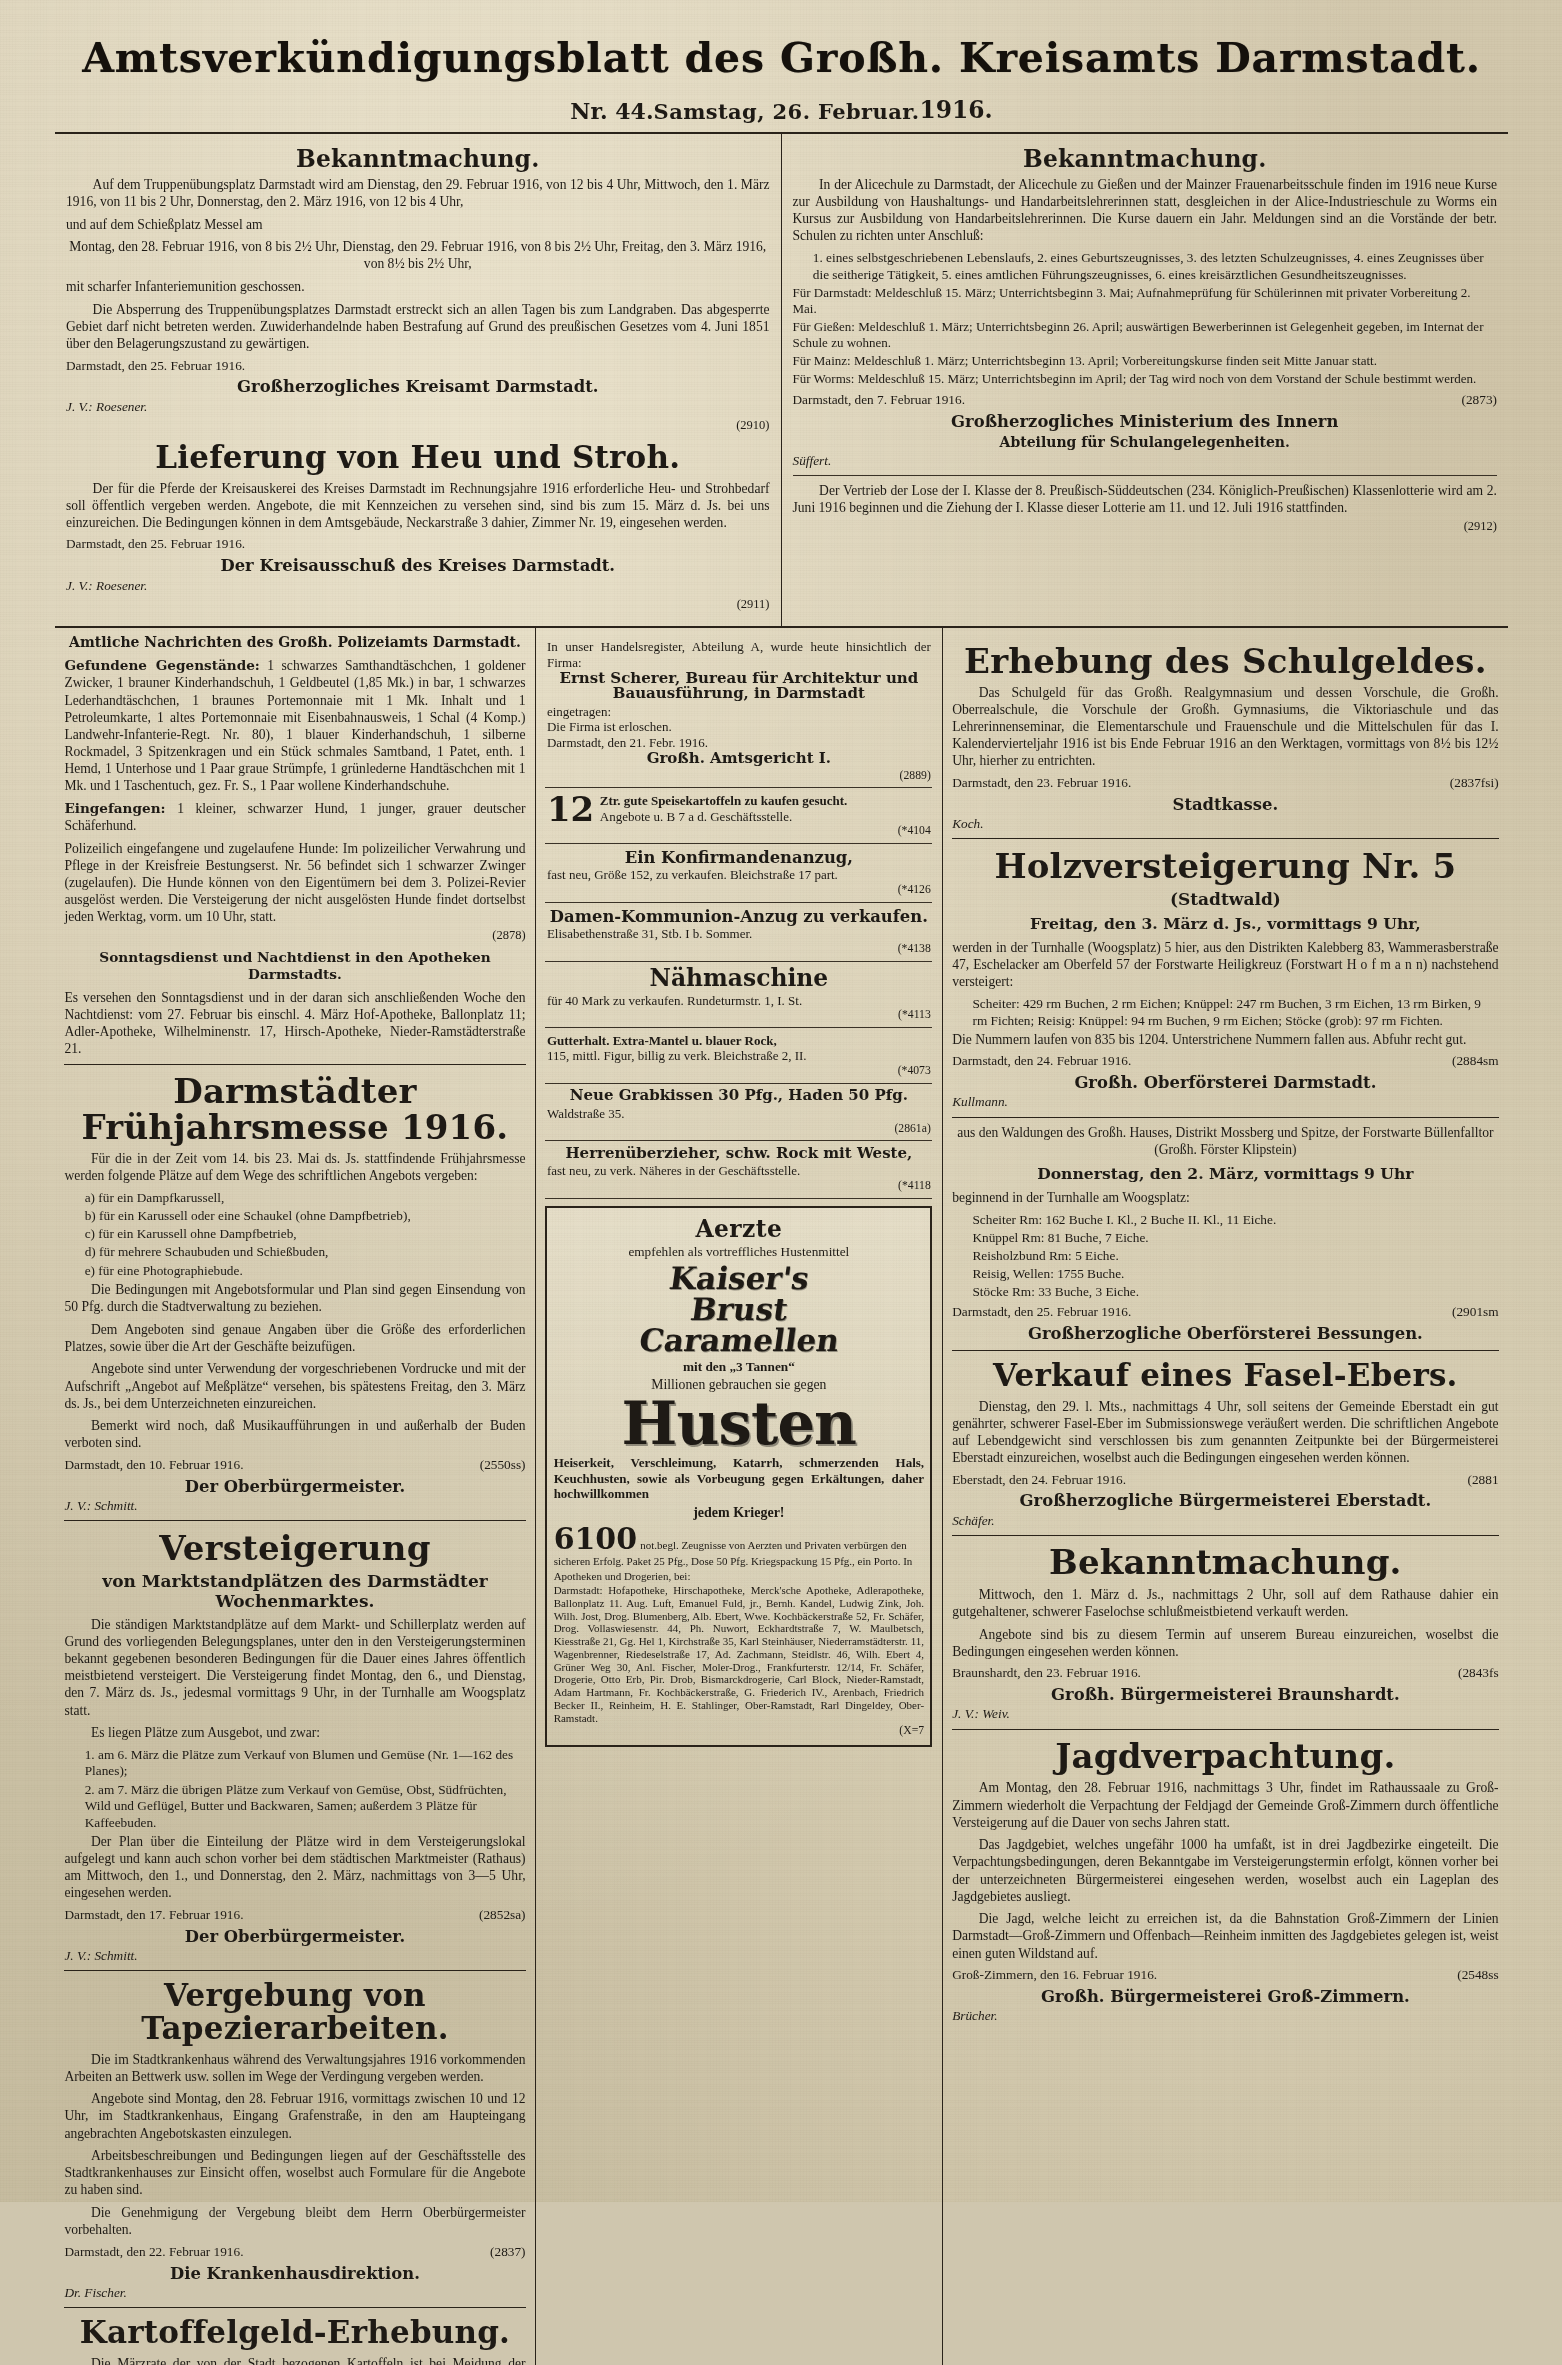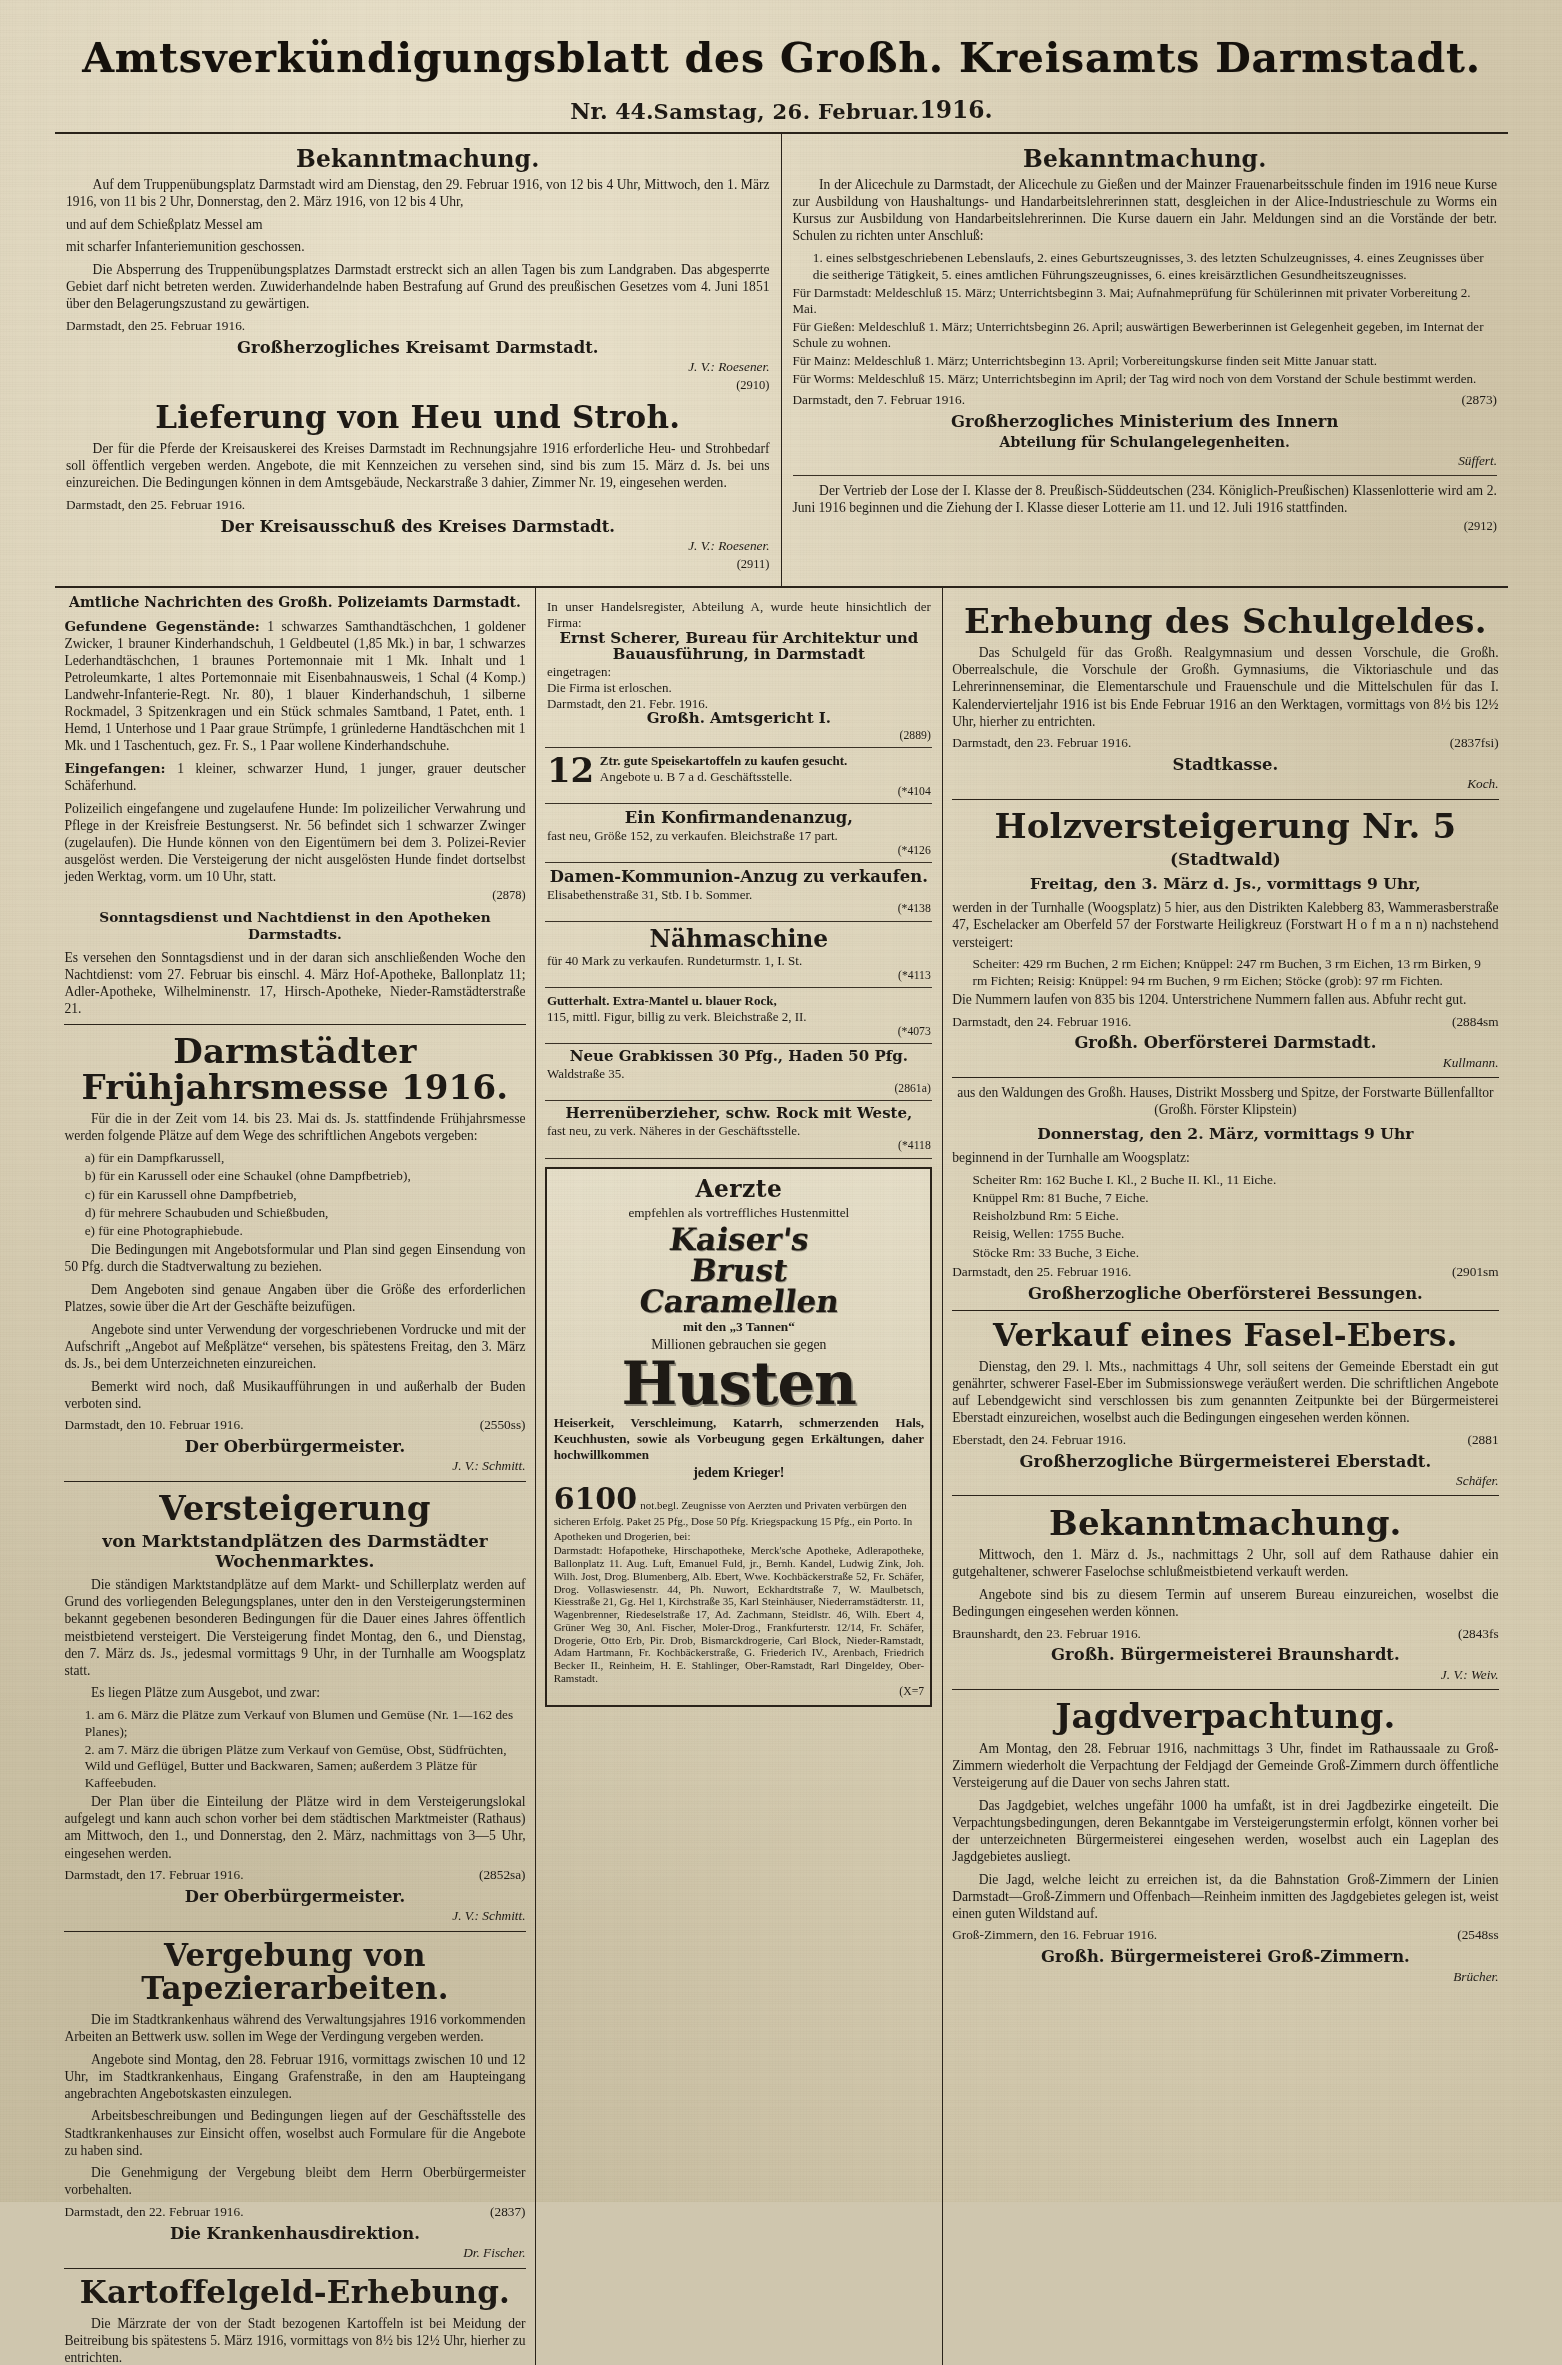--- a/index.html
+++ b/index.html
@@ -114,21 +114,21 @@
   .sign{
     text-align:center;
     font-family:"DejaVu Serif", serif;
     font-weight:bold;
     font-size:16.4px;
     margin:3.1px 0 1.6px 0;
     line-height:1.2;
   }
   .sign.small{font-size:14px;font-weight:bold;}
   .sigit{
-    text-align:right;
+    text-align:left;
     font-size:13.3px;
     font-style:italic;
     margin:0 0 6.3px 0;
   }
   .ref{
     text-align:right;
     font-size:12.5px;
     margin:-3.1px 0 6.3px 0;
   }
   .rule{
@@ -228,20 +228,21 @@
     <div class="nr">Nr. 44.</div>
     <div class="date">Samstag, 26. Februar.</div>
     <div class="year">1916.</div>
   </div>
 
   <div class="topcols">
     <div class="topcol left">
       <h2 class="head">Bekanntmachung.</h2>
       <p class="ind">Auf dem Truppenübungsplatz Darmstadt wird am Dienstag, den 29. Februar 1916, von 12 bis 4 Uhr, Mittwoch, den 1. März 1916, von 11 bis 2 Uhr, Donnerstag, den 2. März 1916, von 12 bis 4 Uhr,</p>
       <p>und auf dem Schießplatz Messel am</p>
+      <p class="c">Montag, den 28. Februar 1916, von 8 bis 2½ Uhr, Dienstag, den 29. Februar 1916, von 8 bis 2½ Uhr, Freitag, den 3. März 1916, von 8½ bis 2½ Uhr,</p>
       <p>mit scharfer Infanteriemunition geschossen.</p>
       <p class="ind">Die Absperrung des Truppenübungsplatzes Darmstadt erstreckt sich an allen Tagen bis zum Landgraben. Das abgesperrte Gebiet darf nicht betreten werden. Zuwiderhandelnde haben Bestrafung auf Grund des preußischen Gesetzes vom 4. Juni 1851 über den Belagerungszustand zu gewärtigen.</p>
       <p class="dateline">Darmstadt, den 25. Februar 1916.</p>
       <div class="sign">Großherzogliches Kreisamt Darmstadt.</div>
       <div class="sigit">J. V.: Roesener.</div>
       <div class="ref">(2910)</div>
 
       <h2 class="head big">Lieferung von Heu und Stroh.</h2>
       <p class="ind">Der für die Pferde der Kreisauskerei des Kreises Darmstadt im Rechnungsjahre 1916 erforderliche Heu- und Strohbedarf soll öffentlich vergeben werden. Angebote, die mit Kennzeichen zu versehen sind, sind bis zum 15. März d. Js. bei uns einzureichen. Die Bedingungen können in dem Amtsgebäude, Neckarstraße 3 dahier, Zimmer Nr. 19, eingesehen werden.</p>
       <p class="dateline">Darmstadt, den 25. Februar 1916.</p>

